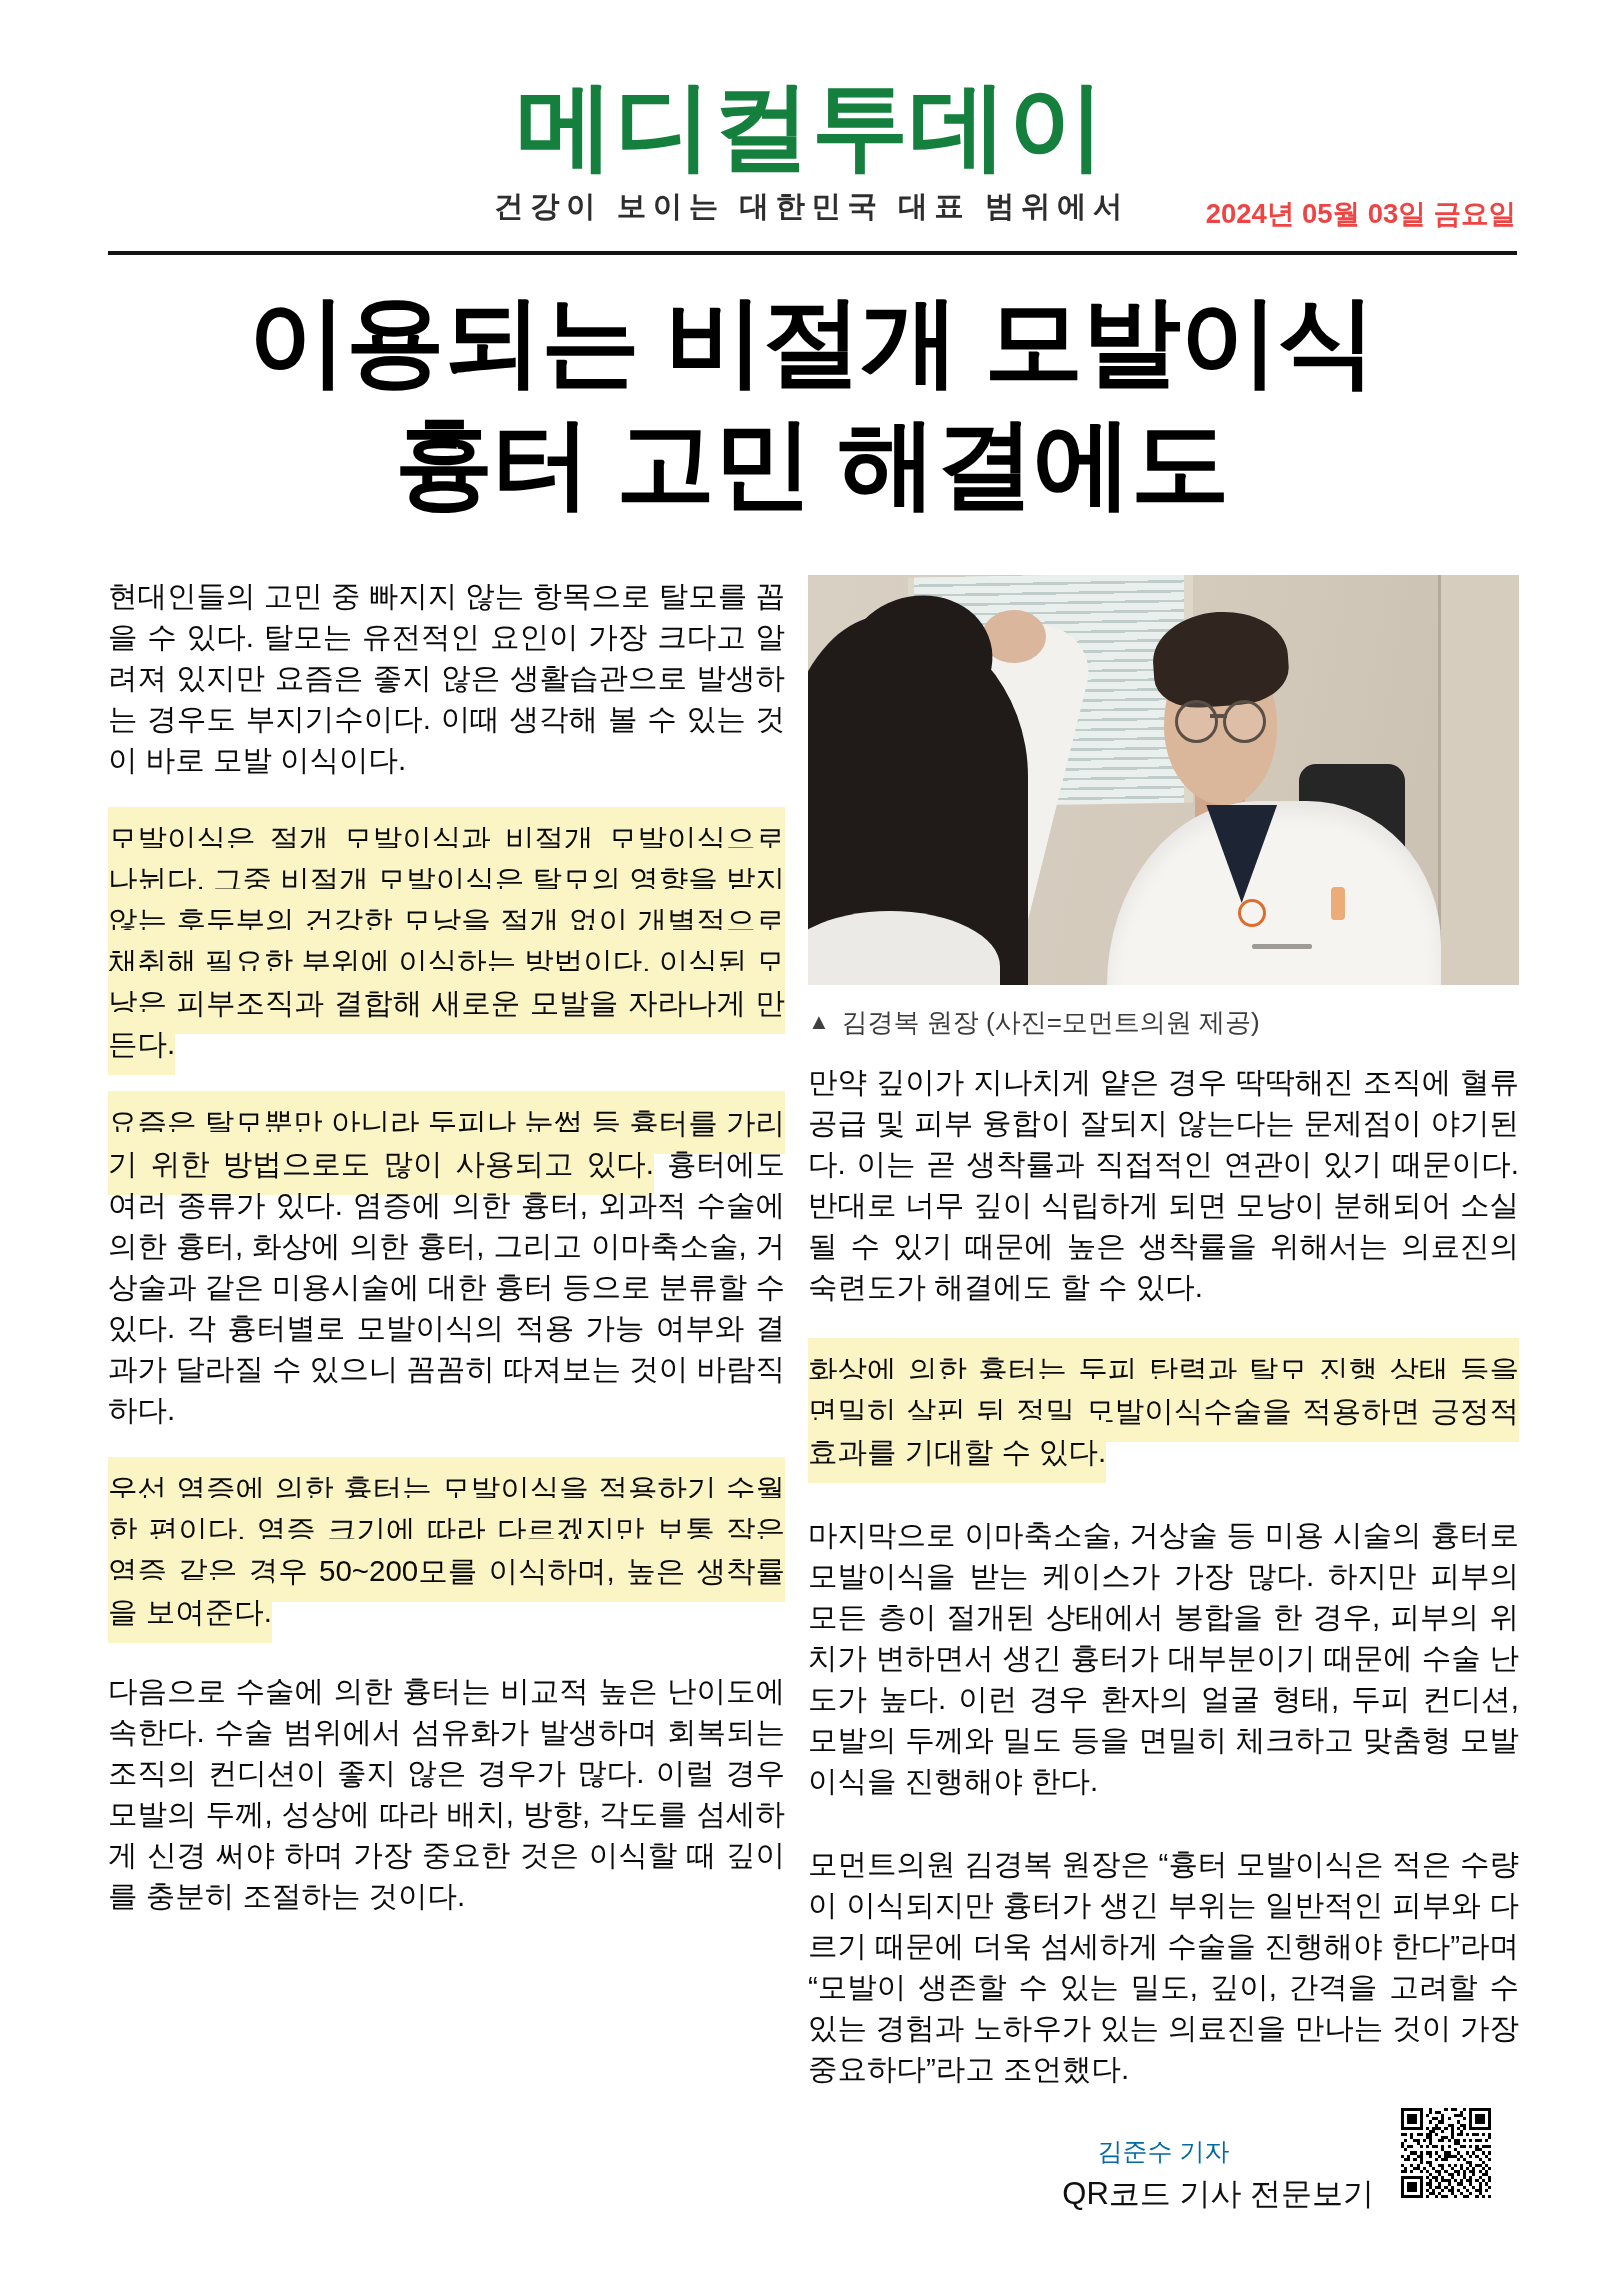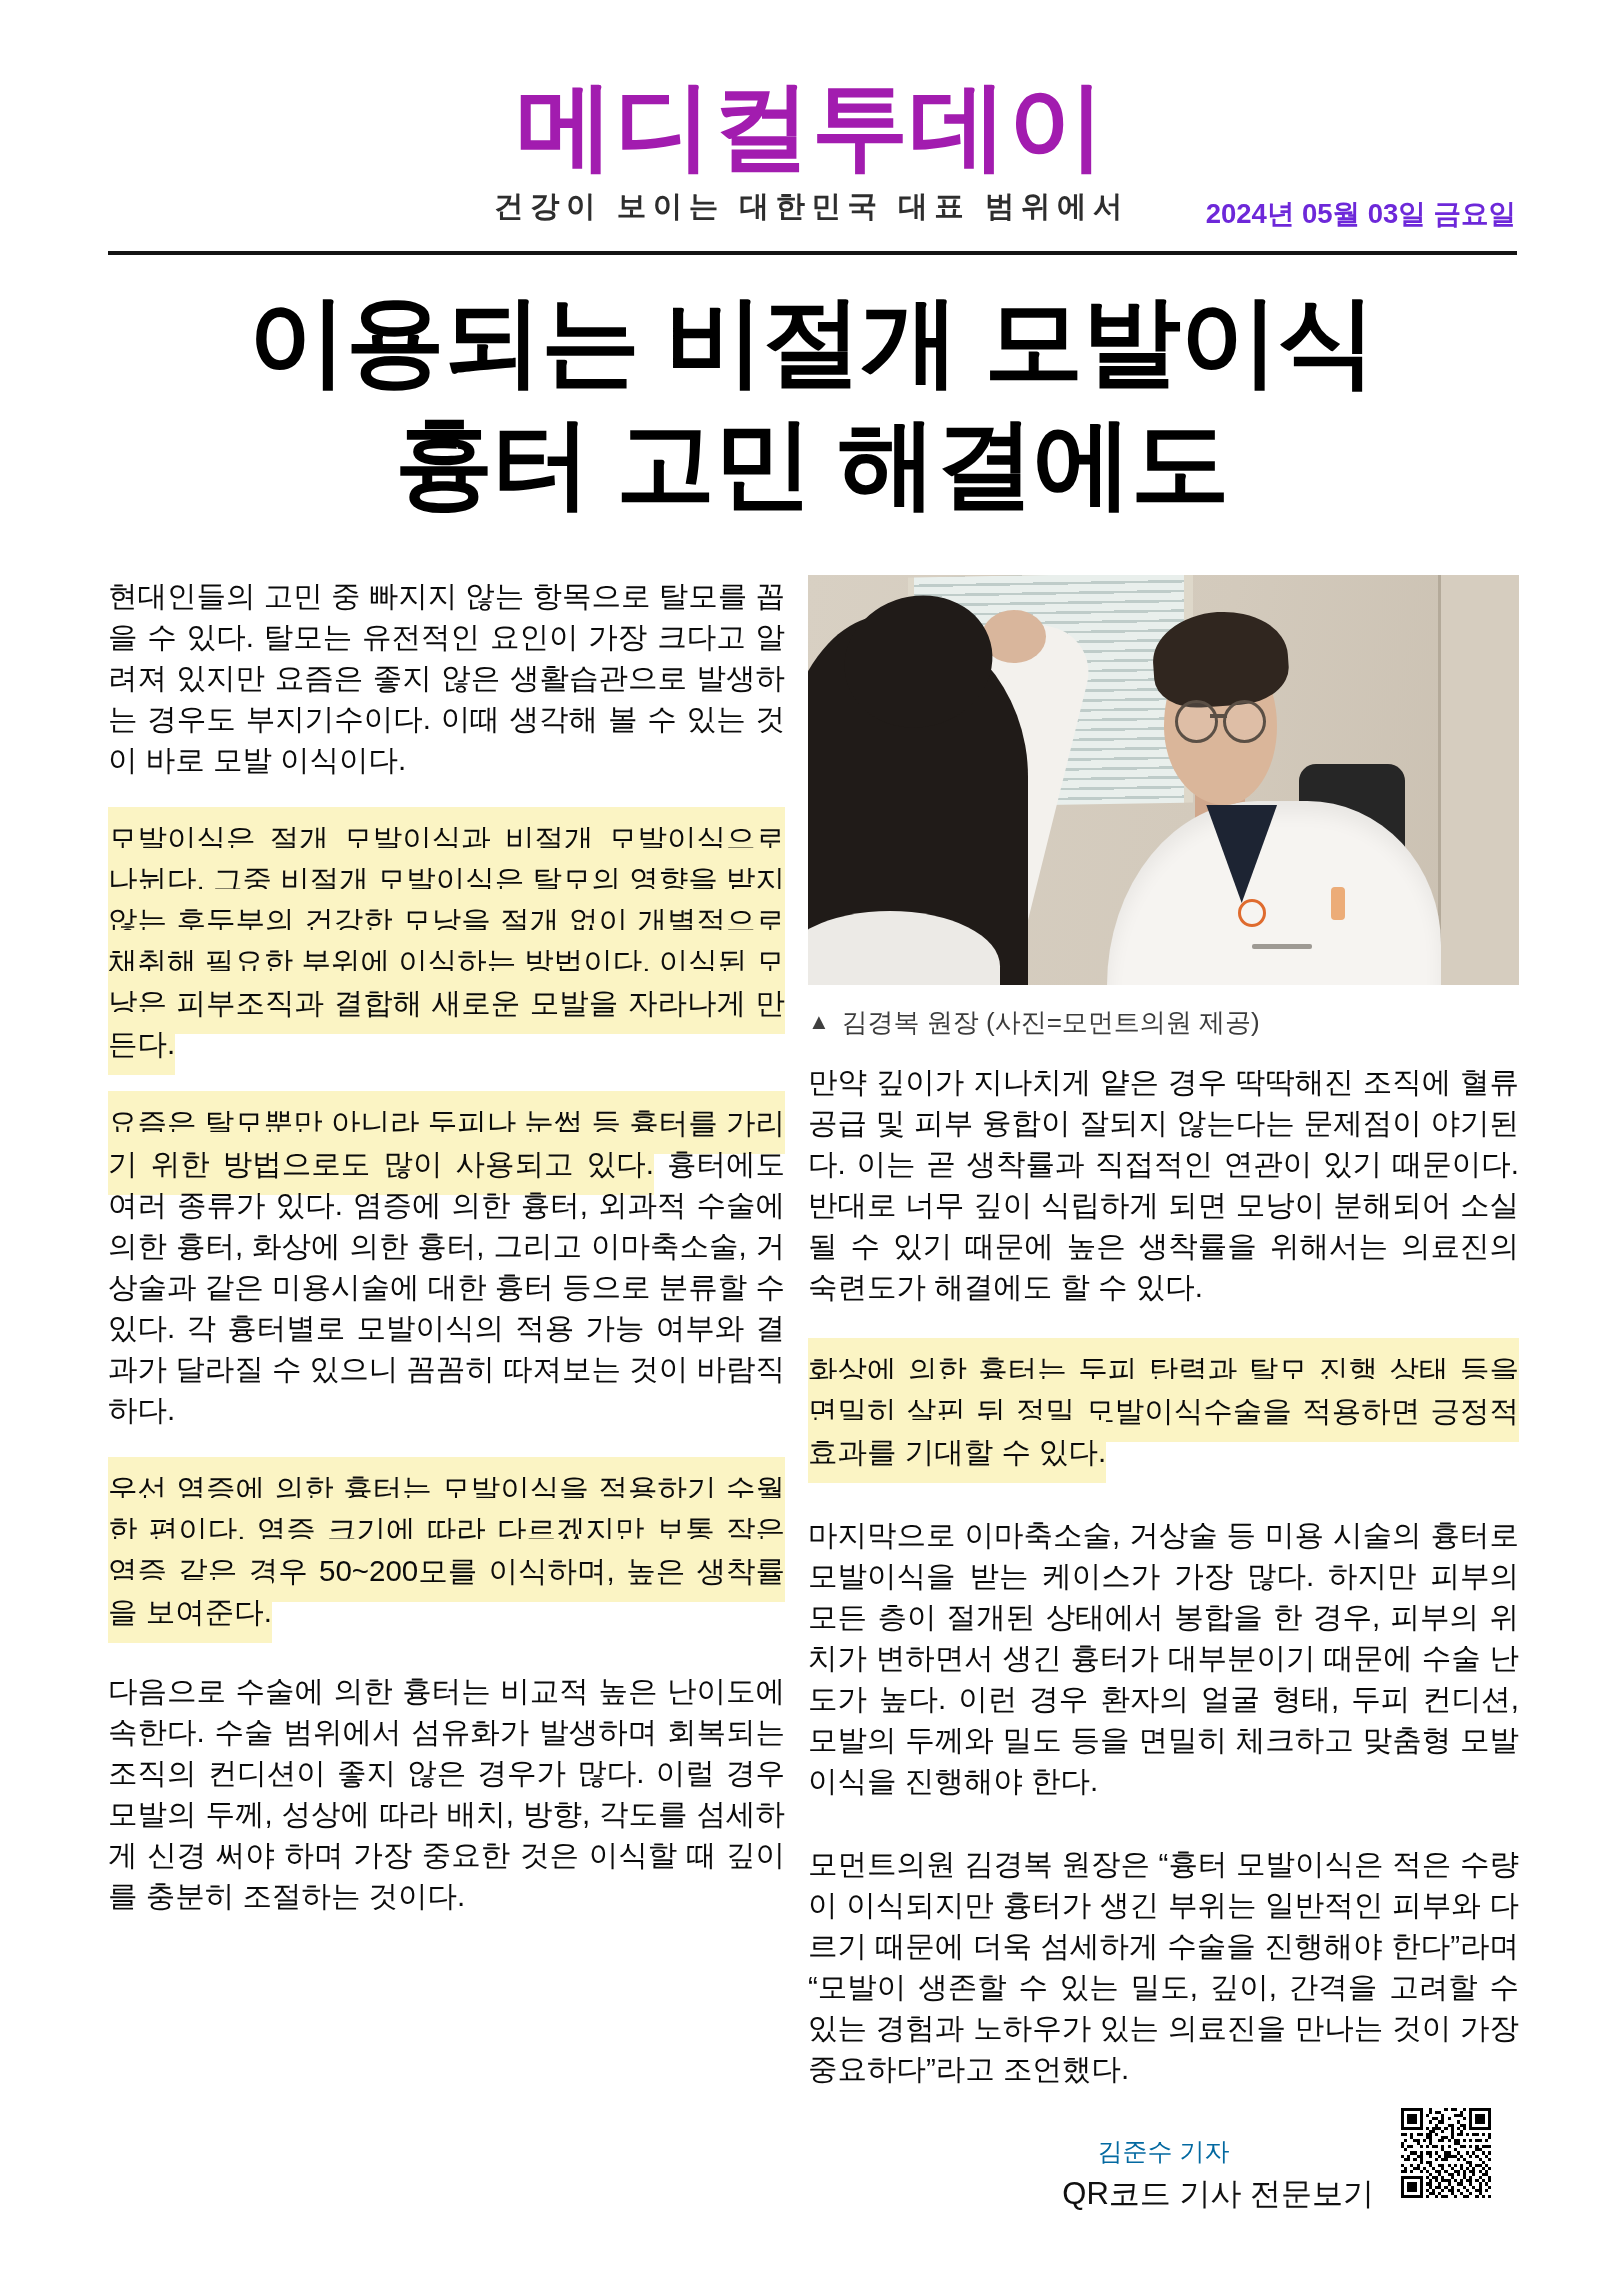--- a/index.html
+++ b/index.html
@@ -3,29 +3,29 @@
 <meta charset="utf-8">
 <style>
   html,body{margin:0;padding:0;background:#ffffff;}
   .page{
     position:relative;width:1623px;height:2295px;background:#fff;overflow:hidden;
     font-family:"Liberation Sans","DejaVu Sans",sans-serif;color:#0b0b0b;
   }
   
   .logo{
     position:absolute;top:77px;left:0;width:100%;text-align:center;
-    font-size:97px;line-height:98px;font-weight:900;color:#a21caf;letter-spacing:1.3px;
+    font-size:97px;line-height:98px;font-weight:900;color:#15803d;letter-spacing:1.3px;
   }
   .tagline{
     position:absolute;top:187px;left:0;width:100%;text-align:center;
     font-size:29.5px;font-weight:600;color:#2e2e2e;letter-spacing:6.5px;
   }
   .issue-date{
     position:absolute;top:196px;right:107px;
-    font-size:27.5px;font-weight:700;color:#6d28d9;
+    font-size:27.5px;font-weight:700;color:#ef4444;
   }
   .rule{
     position:absolute;top:251px;left:108px;width:1409px;height:3.9px;background:#141414;
   }
   
   .headline{
     position:absolute;top:280px;left:0;width:100%;margin:0;text-align:center;
     font-size:99px;line-height:122px;font-weight:900;color:#000;letter-spacing:-1.3px;
   }
   .headline span{display:block;}

